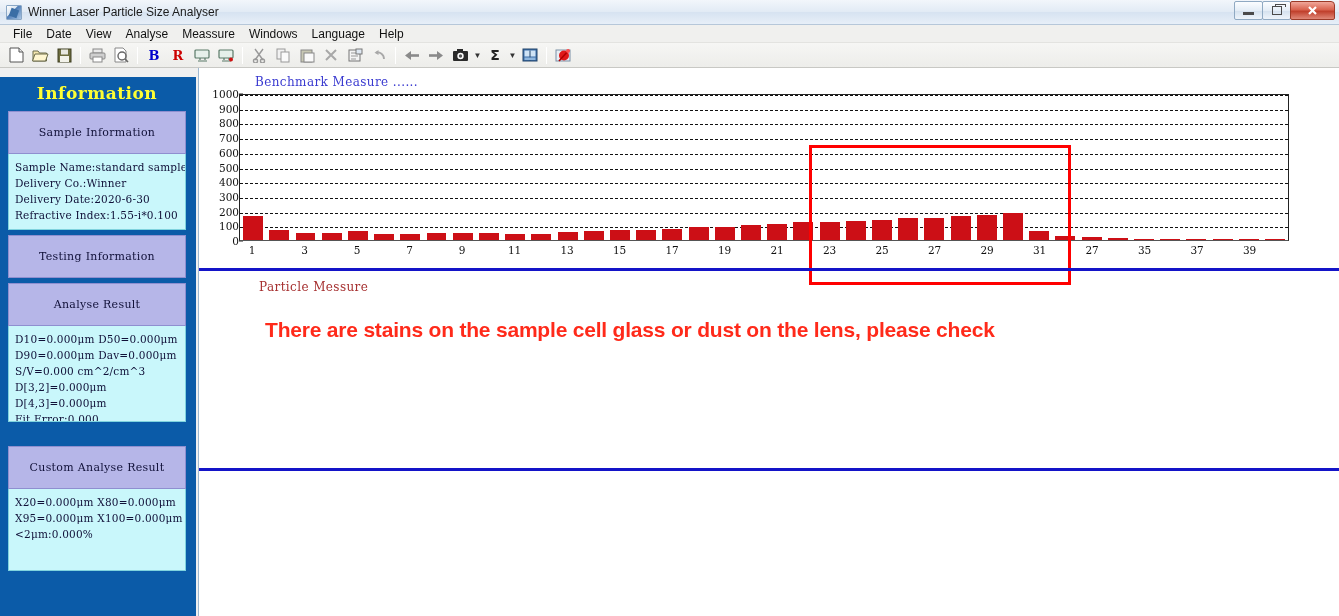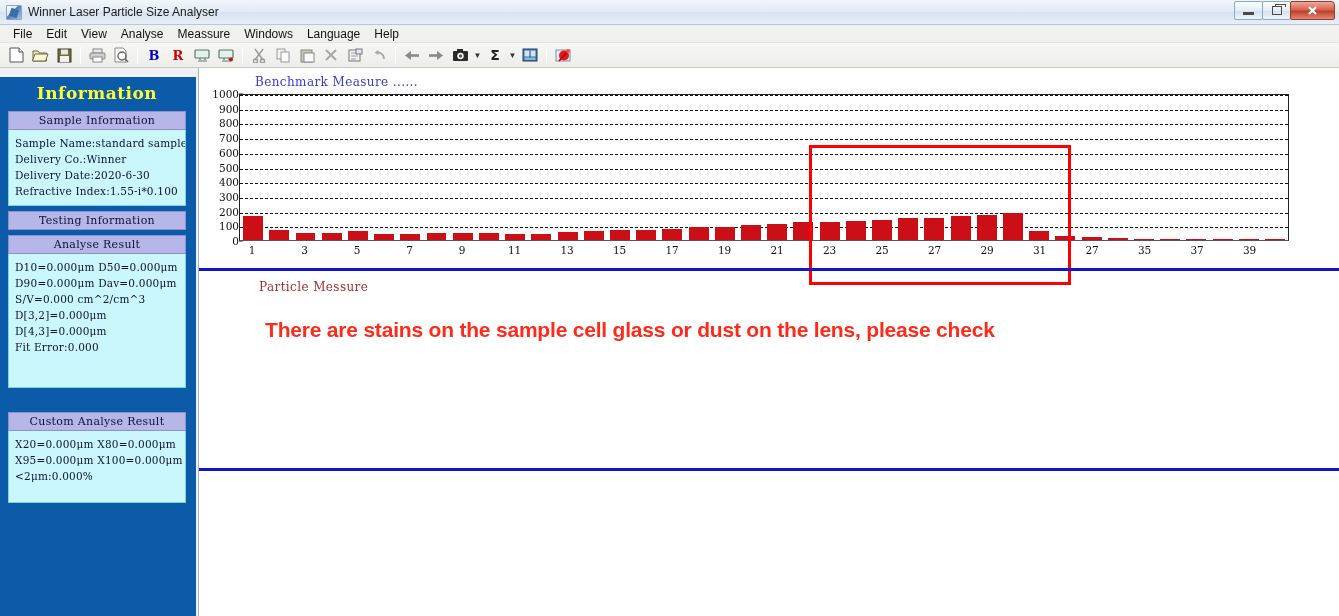--- a/index.html
+++ b/index.html
@@ -76,21 +76,21 @@
     margin-top:9px;
   }
   .side-title {
     text-align:center; color:#ffff33; font-family:"DejaVu Serif", serif;
     font-size:17px; font-weight:bold; padding:6px 0 8px 0; letter-spacing:0.5px;
   }
   .panel { margin:0 8px 0 8px; }
   .panel-head {
     background:#b6b6e8; border:1px solid #8f8fd0;
     text-align:center; font-family:"DejaVu Serif", serif; font-size:11px;
-    color:#101038; padding:2px 0; letter-spacing:0.3px;
+    color:#101038; padding:14px 0; letter-spacing:0.3px;
   }
   .panel-body {
     background:#c9f7fb; border:1px solid #7fd3de; border-top:none;
     padding:5px 5px 6px 6px; overflow:hidden;
   }
   .panel-body .ln {
     font-family:"DejaVu Serif", serif; font-size:10.5px; color:#101038;
     white-space:nowrap; line-height:16px; letter-spacing:0.2px;
   }
   .panel-gap { height:5px; }
@@ -161,21 +161,21 @@
       <div class="winbtn close">
         <svg class="ico" width="11" height="11" viewBox="0 0 11 11">
             <path d="M2 2 L9 9 M9 2 L2 9" stroke="#fff" stroke-width="2.2" fill="none"></path>
           </svg>
       </div>
     </div>
   </div>
 
   <div class="menubar">
     <div class="menuitem">File</div>
-    <div class="menuitem">Edit</div>
+    <div class="menuitem">Date</div>
     <div class="menuitem">View</div>
     <div class="menuitem">Analyse</div>
     <div class="menuitem">Meassure</div>
     <div class="menuitem">Windows</div>
     <div class="menuitem">Language</div>
     <div class="menuitem">Help</div>
   </div>
 
   <div class="toolbar">
     <div class="tbtn">
@@ -329,34 +329,34 @@
     </div>
     <div class="panel-gap"></div>
 
     <div class="panel">
       <div class="panel-head">Testing Information</div>
     </div>
     <div class="panel-gap"></div>
 
     <div class="panel">
       <div class="panel-head">Analyse Result</div>
-      <div class="panel-body" style="height:134px;">
+      <div class="panel-body" style="height:96px;">
         <div class="ln">D10=0.000μm   D50=0.000μm</div>
         <div class="ln">D90=0.000μm   Dav=0.000μm</div>
         <div class="ln">S/V=0.000  cm^2/cm^3</div>
         <div class="ln">D[3,2]=0.000μm</div>
         <div class="ln">D[4,3]=0.000μm</div>
         <div class="ln">Fit Error:0.000</div>
       </div>
     </div>
     <div class="panel-gap" style="height:24px;"></div>
 
     <div class="panel">
       <div class="panel-head">Custom Analyse Result</div>
-      <div class="panel-body" style="height:72px;">
+      <div class="panel-body" style="height:82px;">
         <div class="ln">X20=0.000μm   X80=0.000μm</div>
         <div class="ln">X95=0.000μm   X100=0.000μm</div>
         <div class="ln">&lt;2μm:0.000%</div>
       </div>
     </div>
   </div>
 
   <div class="workspace">
 
     <div class="chart-title">Benchmark Measure ......</div>

